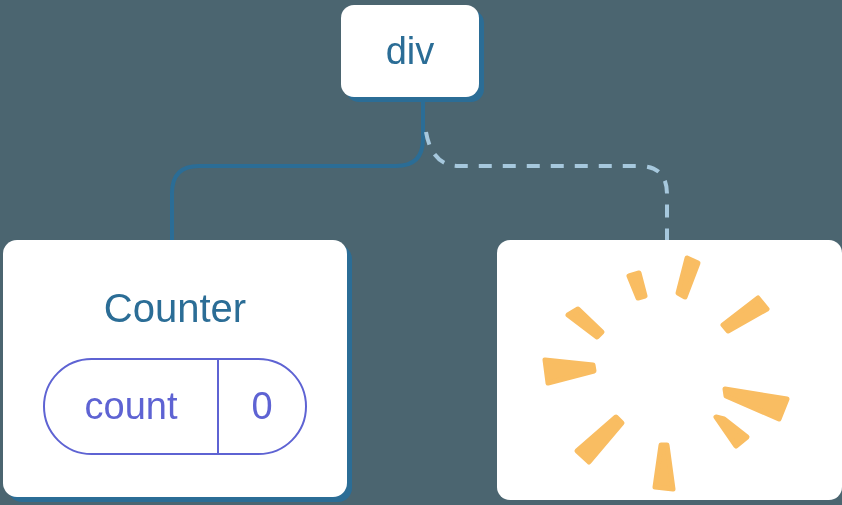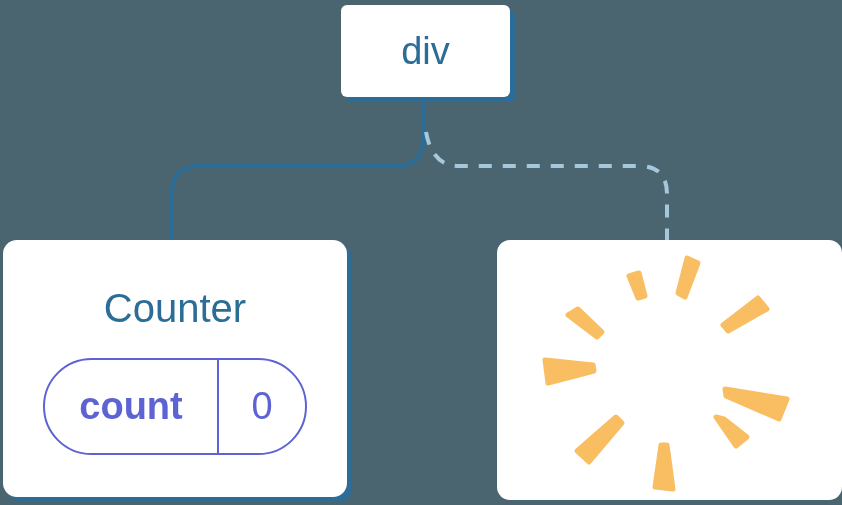--- a/index.html
+++ b/index.html
@@ -28,24 +28,24 @@
   .edge-dashed {
     fill: none;
     stroke: var(--dashed-blue, #A6C8DD);
     stroke-width: 4;
     stroke-dasharray: 13 11;
   }
   .node-root {
     position: absolute;
     left: 341px;
     top: 5px;
-    width: 169px;
+    width: 138px;
     height: 92px;
     background: var(--card, #FFFFFF);
-    border-radius: 6px;
+    border-radius: 13px;
     box-shadow: 5px 5px 0 var(--blue, #2B6D96);
     display: flex;
     align-items: center;
     justify-content: center;
     z-index: 2;
   }
   .node-root .label {
     color: var(--blue, #2B6D96);
     font-size: 38px;
     line-height: 1;
@@ -84,21 +84,20 @@
     align-items: stretch;
     color: var(--purple, #5E63D3);
     font-size: 38px;
   }
   .state-pill .state-name {
     flex: 0 0 172px;
     display: flex;
     align-items: center;
     justify-content: center;
     border-right: 2px solid var(--purple, #5E63D3);
-    font-weight: bold;
   }
   .state-pill .state-value {
     flex: 1 1 auto;
     display: flex;
     align-items: center;
     justify-content: center;
   }
   .card-removed {
     left: 497px;
     width: 345px;

